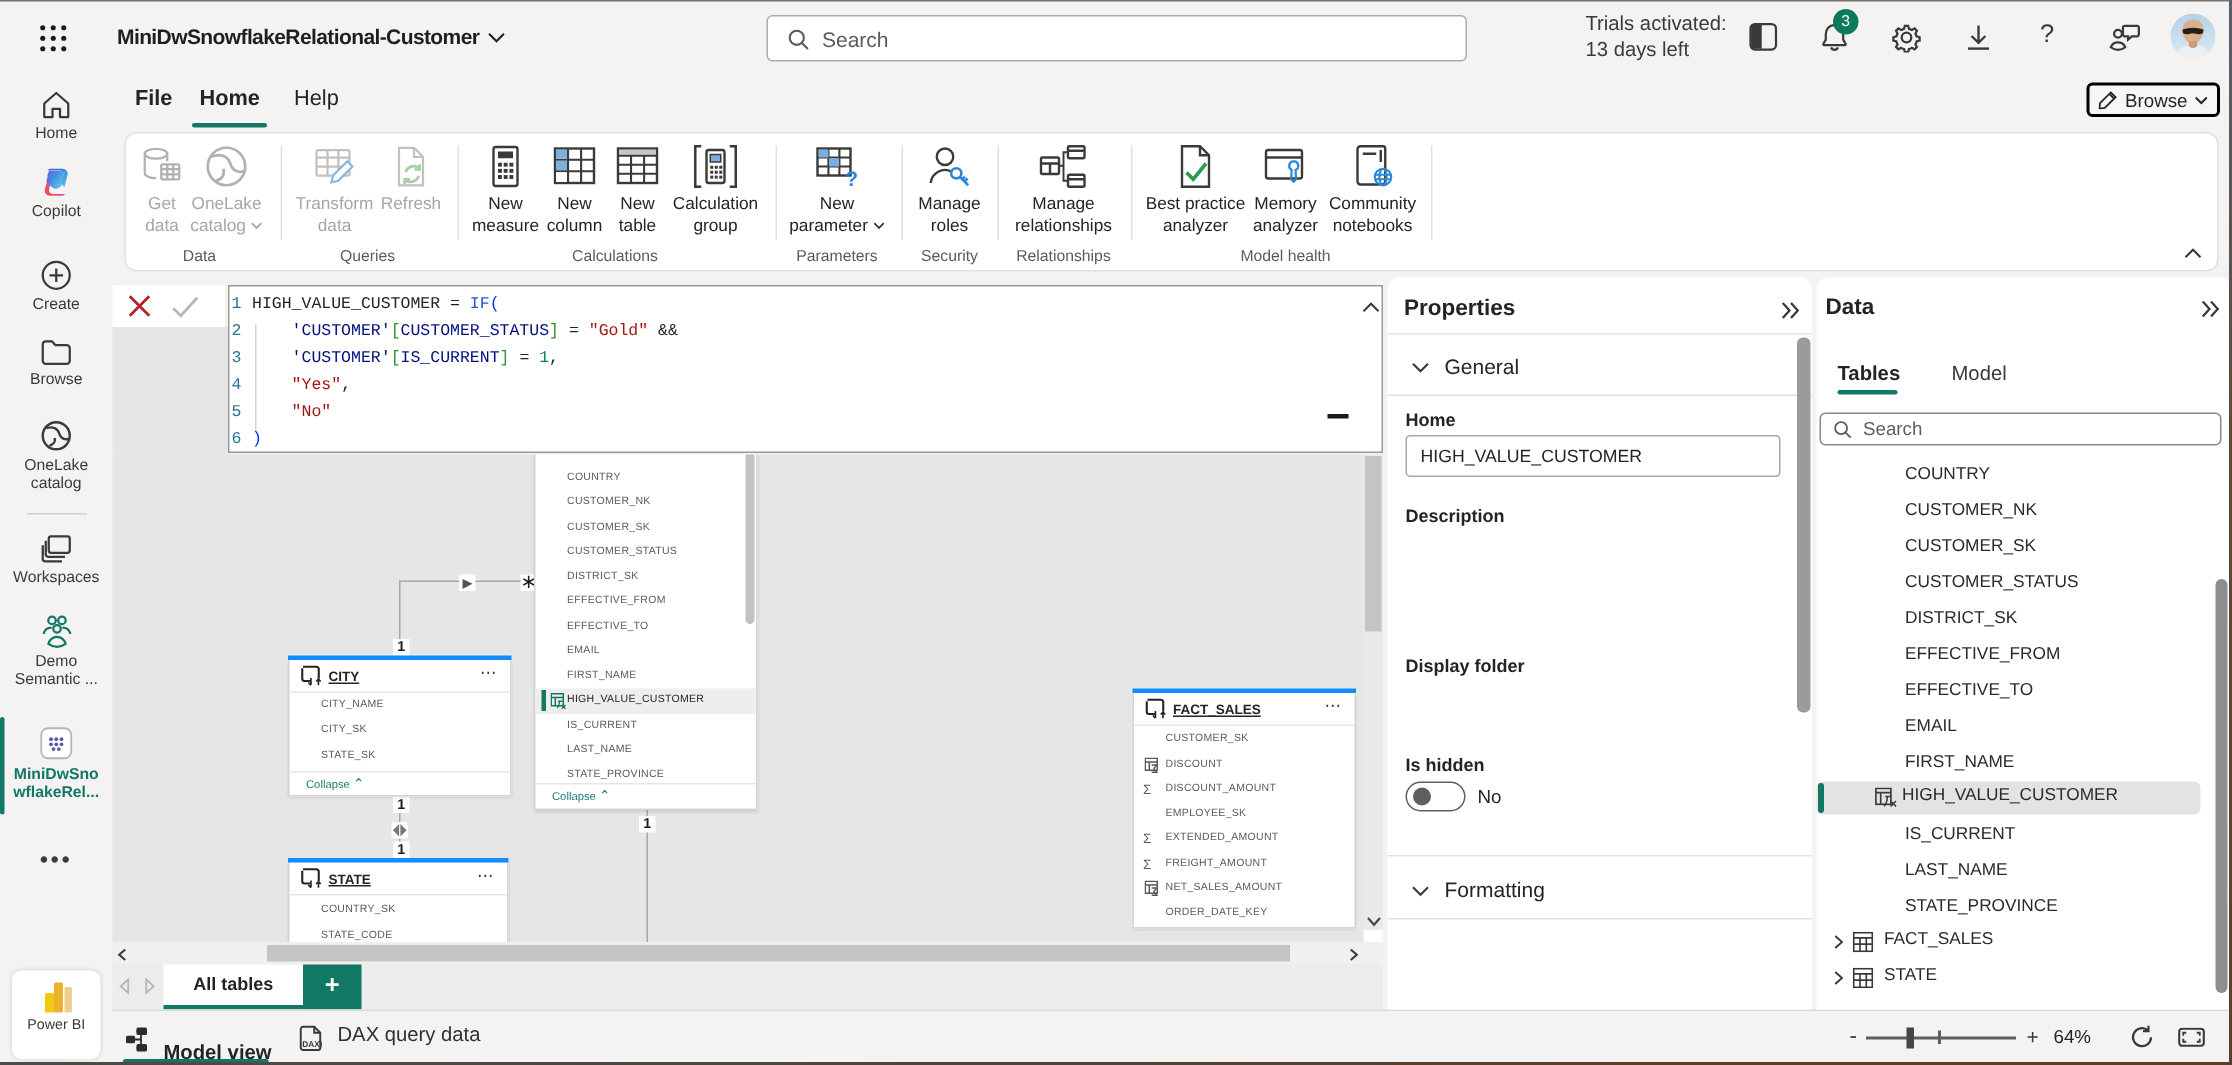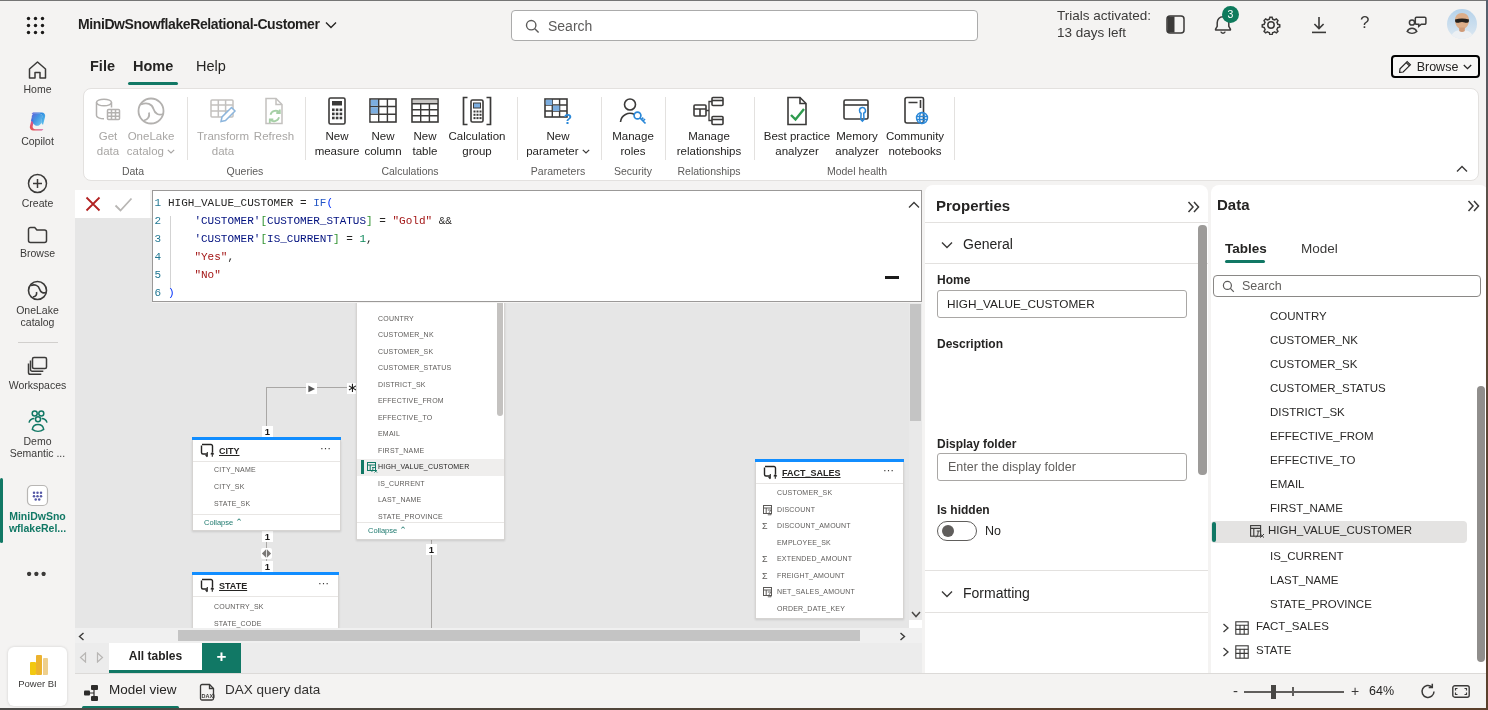--- a/index.html
+++ b/index.html
@@ -681,21 +681,21 @@
   </div>
   <div id="statusbar">
     <svg class="abs" style="left:8px;top:10px" width="19" height="18" viewBox="0 0 19 18">
         <g fill="#2d2c2b">
           <rect x="8" y="1" width="7" height="5" rx="1"></rect>
           <rect x="8" y="12" width="7" height="5" rx="1"></rect>
           <rect x="1" y="6.5" width="6" height="5" rx="1"></rect>
         </g>
         <path d="M7 9 h4 M11 3.5 v11 M11 3.5 h-3 M11 14.5 h-3" fill="none" stroke="#2d2c2b" stroke-width="1.2"></path>
       </svg>
-    <div class="abs" style="left:34px;top:8px;font-size:13.5px;font-weight:400;color:#252423;">Model view</div>
+    <div class="abs" style="left:34px;top:20px;font-size:13.5px;font-weight:700;color:#252423;">Model view</div>
     <div class="abs" style="left:7px;top:32px;width:97px;height:3px;background:#117865;border-radius:2px;"></div>
     <svg class="abs" style="left:124px;top:9px" width="17" height="19" viewBox="0 0 17 19">
         <path d="M3 1.5 h7.5 l4 4 v10 a1.5 1.5 0 0 1 -1.5 1.5 h-10 a1.5 1.5 0 0 1 -1.5 -1.5 v-12.5 a1.5 1.5 0 0 1 1.5 -1.5 z" fill="none" stroke="#3b3a39" stroke-width="1.3"></path>
         <path d="M10.5 1.5 v4 h4" fill="none" stroke="#3b3a39" stroke-width="1.3"></path>
         <text x="2.5" y="15" font-size="5.5" font-weight="bold" fill="#3b3a39" font-family="Liberation Sans">DAX</text>
         <path d="M14.2 10.5 c1.2 1.5 1.2 4 0 5.5" fill="none" stroke="#3b3a39" stroke-width="1"></path>
       </svg>
     <div class="abs" style="left:150px;top:8px;font-size:13.5px;color:#323130;">DAX query data</div>
     <div class="abs" style="left:1158px;top:8px;font-size:15px;color:#3b3a39;">-</div>
     <div class="abs" style="left:1169px;top:17px;width:100px;height:1.5px;background:#605e5c;"></div>
@@ -719,23 +719,20 @@
     <div class="abs" style="left:0;top:37px;width:283px;height:1px;background:#e3e1df;"></div>
     <div class="abs" style="left:0;top:78px;width:283px;height:1px;background:#e3e1df;"></div>
     <svg class="abs" style="left:16px;top:56px" width="12" height="8" viewBox="0 0 12 8">
         <path d="M1 1.5 L6 6.5 L11 1.5" fill="none" stroke="#3b3a39" stroke-width="1.4"></path>
       </svg>
     <div class="abs" style="left:38px;top:51px;font-size:14px;color:#252423;">General</div>
     <div class="fldlabel abs" style="left:12px;top:88px;">Home</div>
     <div class="inp" style="left:12px;top:105px;width:250px;height:28px;line-height:26px;padding-left:9px;font-size:11.8px;">HIGH_VALUE_CUSTOMER</div>
     <div class="fldlabel abs" style="left:12px;top:152px;">Description</div>
     <div class="fldlabel abs" style="left:12px;top:252px;">Display folder</div>
-    <div class="inp" style="left:12px;top:268px;width:250px;height:28px;">
-        <span class="phgray" style="position:absolute;left:10px;top:6px;">Enter the display folder</span>
-      </div>
     <div class="fldlabel abs" style="left:12px;top:318px;">Is hidden</div>
     <div class="abs" style="left:12px;top:336px;width:40px;height:20px;border:1px solid #605e5c;border-radius:10px;background:#fff;">
       <div class="abs" style="left:4px;top:3px;width:12px;height:12px;border-radius:50%;background:#605e5c;"></div>
     </div>
     <div class="abs" style="left:60px;top:339px;font-size:12.5px;color:#252423;">No</div>
     <div class="abs" style="left:0;top:385px;width:283px;height:1px;background:#e3e1df;"></div>
     <svg class="abs" style="left:16px;top:405px" width="12" height="8" viewBox="0 0 12 8">
         <path d="M1 1.5 L6 6.5 L11 1.5" fill="none" stroke="#3b3a39" stroke-width="1.4"></path>
       </svg>
     <div class="abs" style="left:38px;top:400px;font-size:14px;color:#252423;">Formatting</div>

